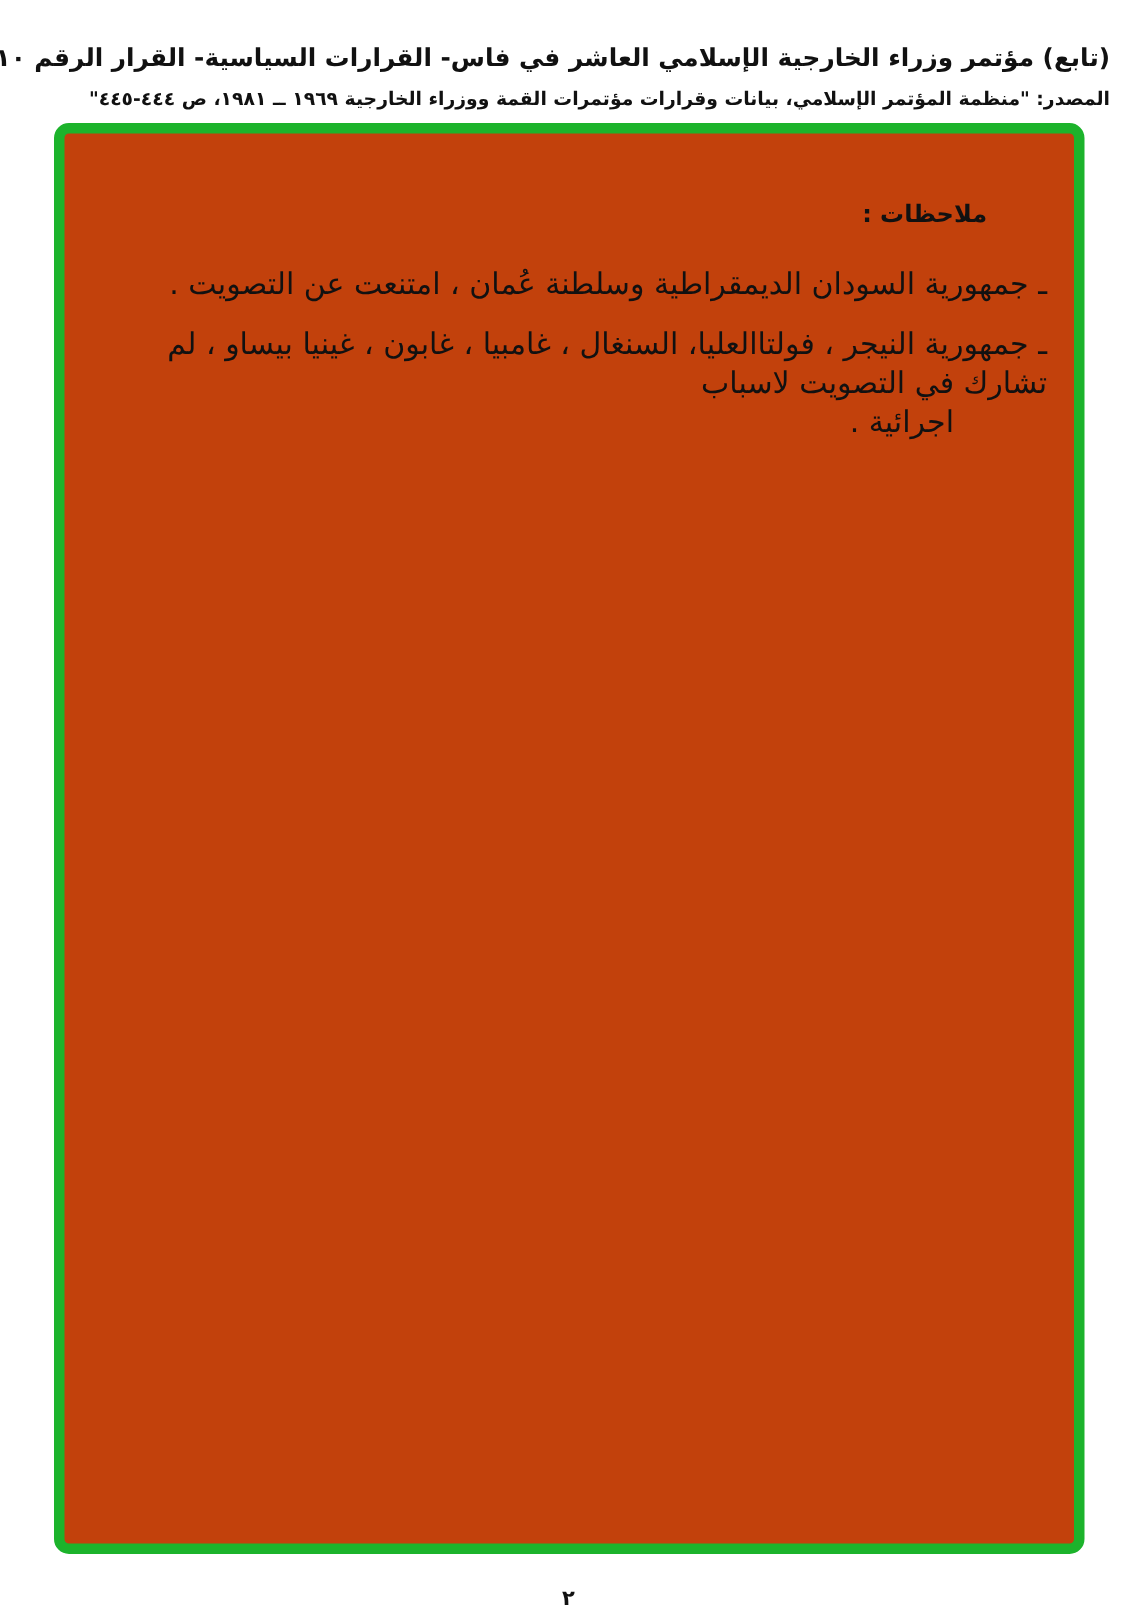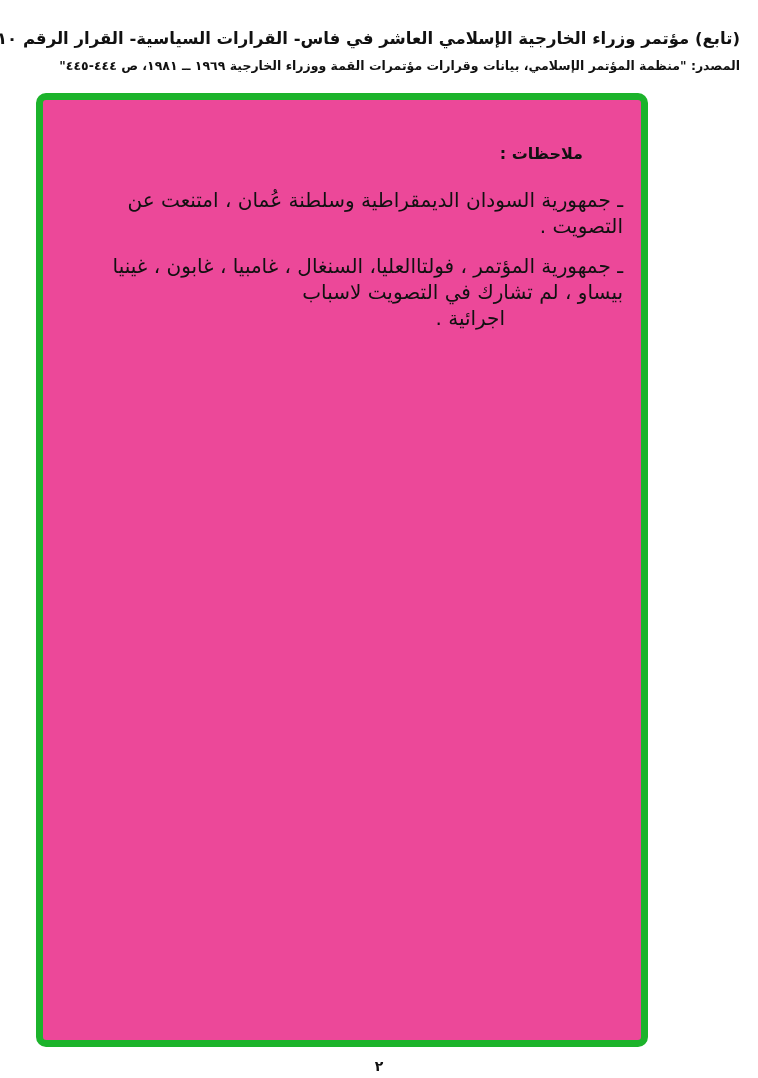--- a/index.html
+++ b/index.html
@@ -39,47 +39,47 @@
     font-weight: bold;
     letter-spacing: -0.2px;
     line-height: 20px;
     white-space: nowrap;
   }
 
   
   .notes-box {
     position: absolute;
     left: 36px;
-    top: 93px;
-    width: 612px;
+    top: 82px;
+    width: 687px;
     height: 954px;
     border: 7px solid #1cb32b;
     border-radius: 10px;
-    background: #ec4899;
+    background: #c2410c;
     direction: rtl;
     padding: 44px 18px 20px 20px;
   }
   .notes-title {
     font-size: 16px;
     font-weight: bold;
     margin-left: 0;
     margin-right: 40px;
     margin-bottom: 24px;
     letter-spacing: 0.5px;
   }
   .note {
     font-size: 20px;
     line-height: 26px;
     margin-bottom: 14px;
     text-align: right;
     letter-spacing: -0.2px;
   }
   .note .note-line { display: block; }
   .note .note-line.indent-continuation {
-    margin-right: 118px;
+    margin-right: 62px;
   }
 
   
   .page-number {
     position: absolute;
     bottom: 4px;
     left: 0;
     width: 758px;
     text-align: center;
     font-size: 14px;
@@ -98,20 +98,20 @@
   </div>
 
   <div class="notes-box" style="border-color: rgb(28, 179, 43);">
     <div class="notes-title">ملاحظات :</div>
 
     <div class="note">
       <span class="note-line">ـ جمهورية السودان الديمقراطية وسلطنة عُمان ، امتنعت عن التصويت .</span>
     </div>
 
     <div class="note">
-      <span class="note-line">ـ جمهورية المؤتمر ، فولتاالعليا، السنغال ، غامبيا ، غابون ، غينيا بيساو ، لم تشارك في التصويت لاسباب</span>
+      <span class="note-line">ـ جمهورية النيجر ، فولتاالعليا، السنغال ، غامبيا ، غابون ، غينيا بيساو ، لم تشارك في التصويت لاسباب</span>
       <span class="note-line indent-continuation">اجرائية .</span>
     </div>
   </div>
 
   <div class="page-number">٢</div>
 
 </div>
 
 </body></html>

